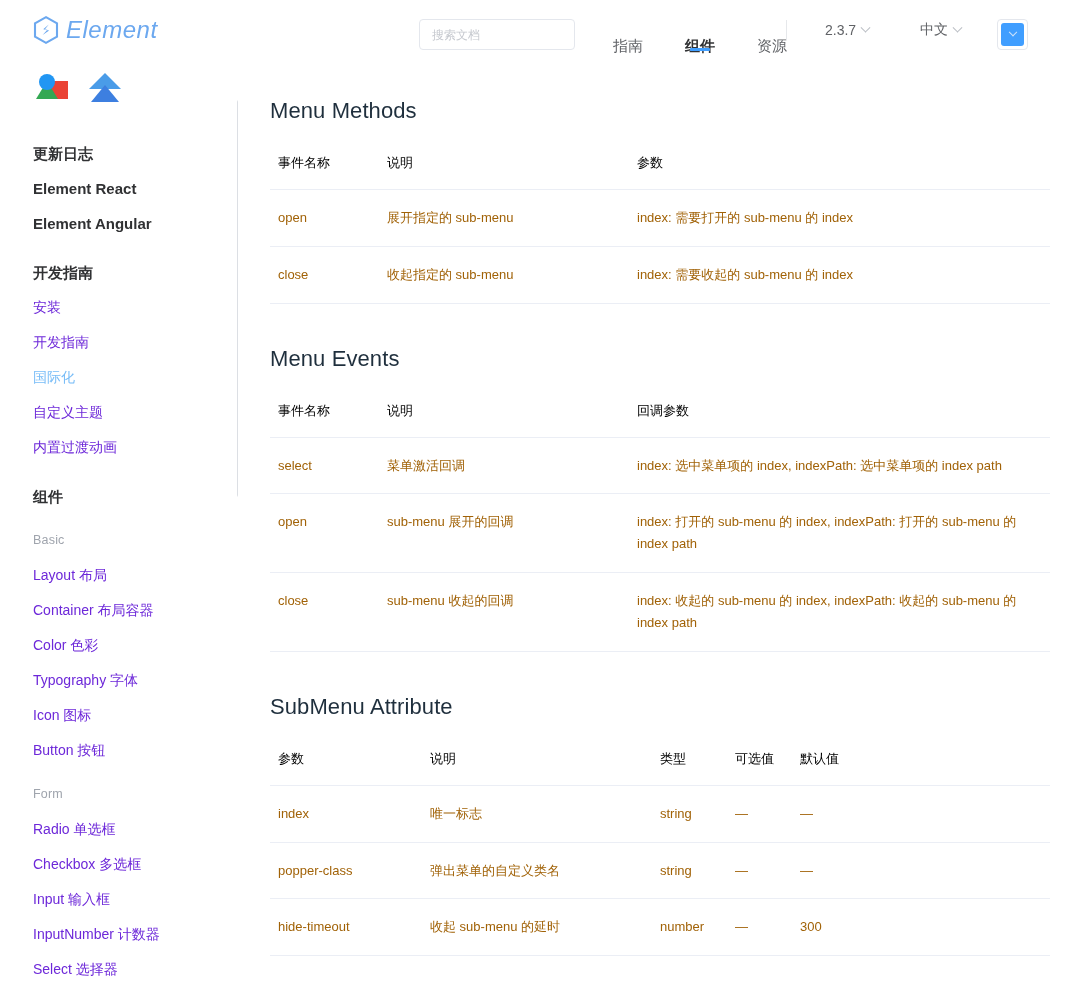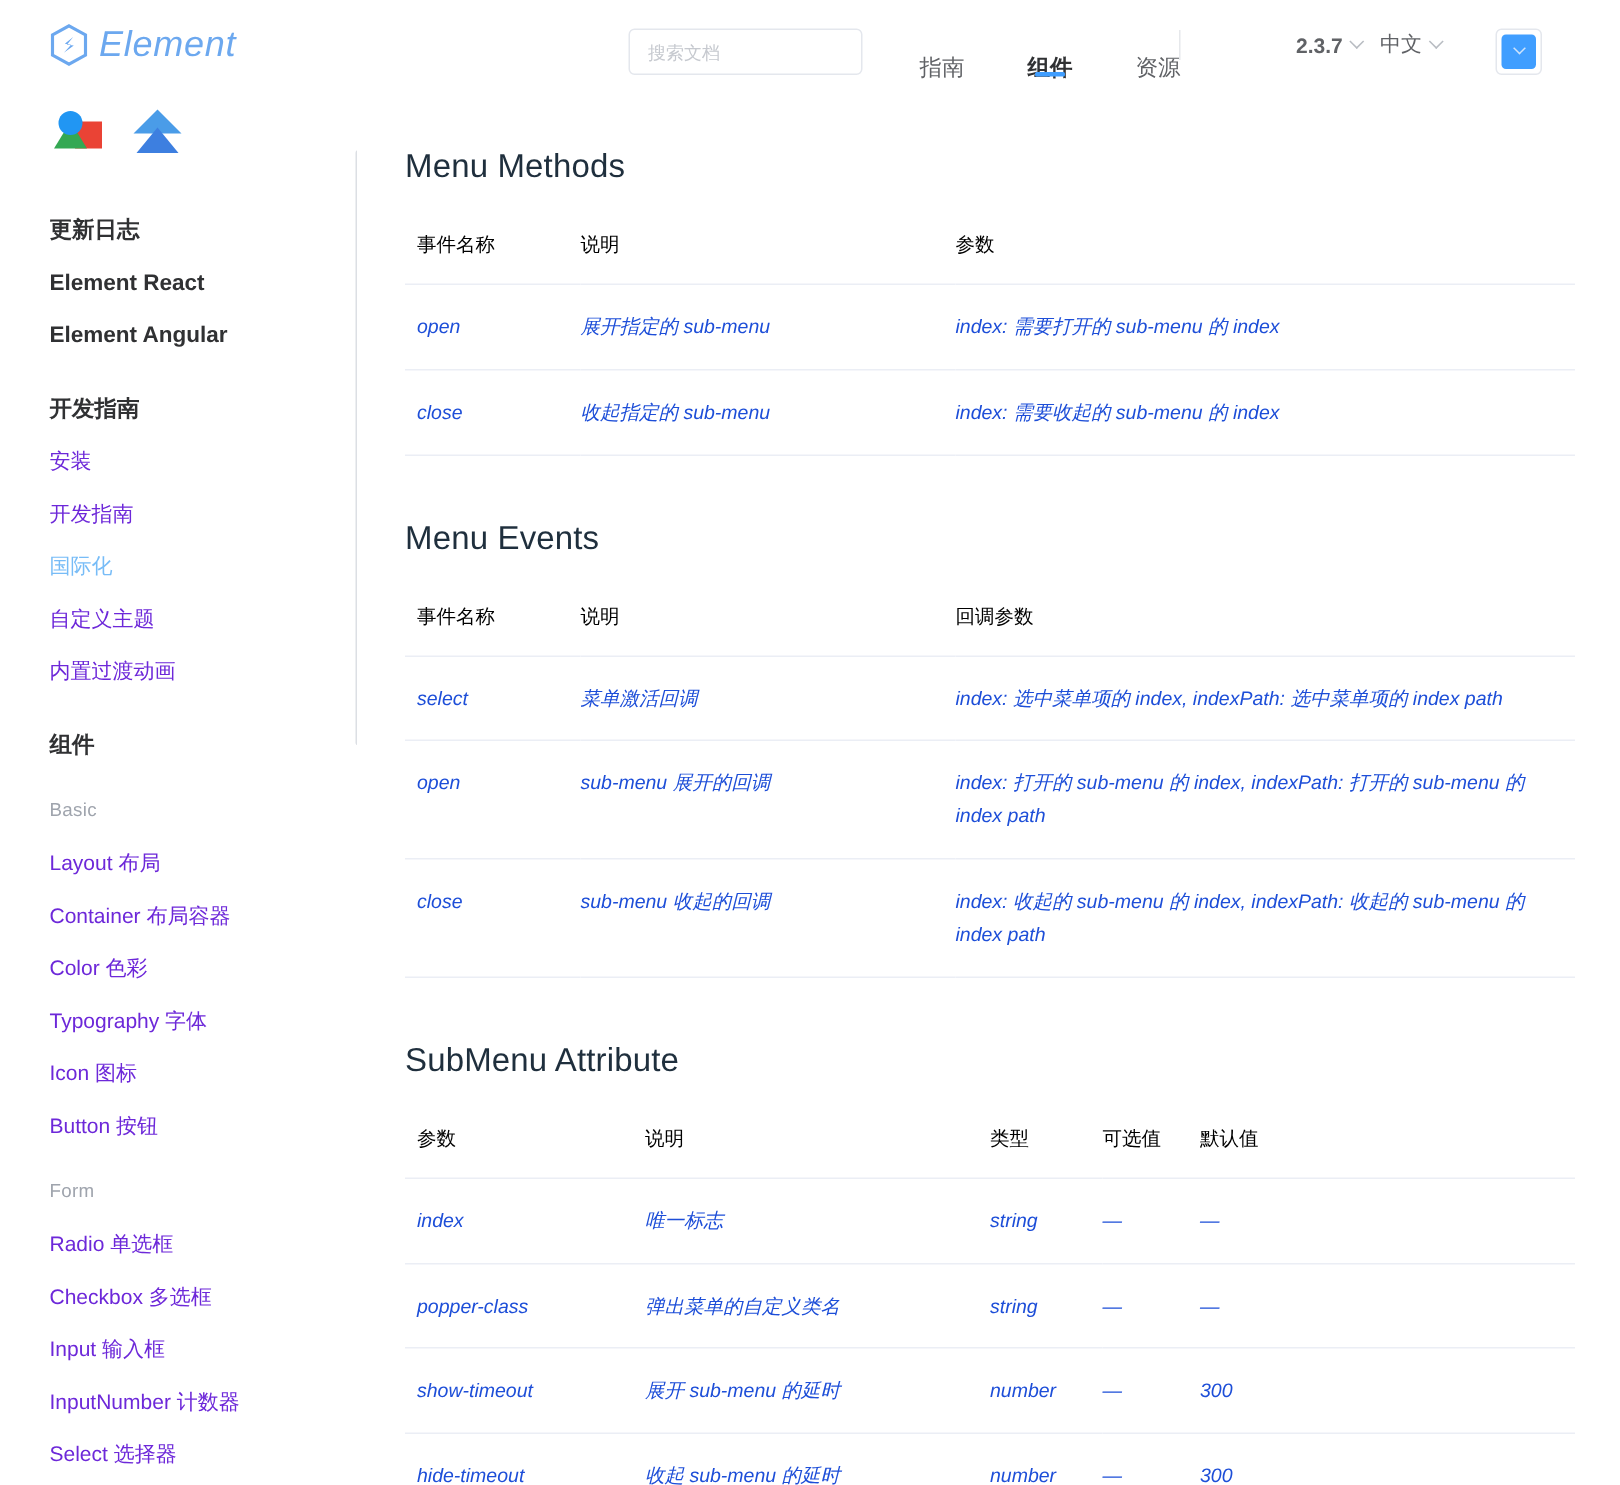--- a/index.html
+++ b/index.html
@@ -83,21 +83,21 @@
     width: 1px; height: 20px;
     background: #e6e8eb;
   }
   .selector {
     position: absolute;
     height: 60px;
     display: flex; align-items: center; gap: 6px;
     font-size: 14px; color: #606266;
     cursor: pointer;
   }
-  .selector.version { left: 864px; font-weight: bold; }
+  .selector.version { left: 825px; }
   .selector.lang    { left: 920px; }
   .caret {
     display: inline-block;
     width: 7px; height: 7px;
     border-right: 1px solid #b8bcc2;
     border-bottom: 1px solid #b8bcc2;
     transform: rotate(45deg) translate(-2px,-2px);
   }
   .theme-btn {
     position: absolute;
@@ -214,24 +214,23 @@
     font-weight: normal;
     color: #000000;
     font-size: 13px;
     padding: 8px 0 17px 0;
     border-bottom: 1px solid #ebeef5;
     vertical-align: top;
   }
   table.doc td {
     padding: 17px 10px 17px 0;
     border-bottom: 1px solid #ebeef5;
-    color: #1d4ed8;
+    color: #a16207;
     vertical-align: top;
     line-height: 1.68;
-    font-style: italic;
   }
   table.doc td:first-child, table.doc th:first-child { padding-left: 8px; }
 
   
   .tbl-events col.c1 { width: 117px; }
   .tbl-events col.c2 { width: 250px; }
   .tbl-events col.c3 { width: auto; }
 
   
   .tbl-attr col.c1 { width: 160px; }
@@ -426,27 +425,20 @@
           <td>—</td>
         </tr>
         <tr>
           <td>popper-class</td>
           <td>弹出菜单的自定义类名</td>
           <td>string</td>
           <td>—</td>
           <td>—</td>
         </tr>
         <tr>
-          <td>show-timeout</td>
-          <td>展开 sub-menu 的延时</td>
-          <td>number</td>
-          <td>—</td>
-          <td>300</td>
-        </tr>
-        <tr>
           <td>hide-timeout</td>
           <td>收起 sub-menu 的延时</td>
           <td>number</td>
           <td>—</td>
           <td>300</td>
         </tr>
 
       </tbody>
     </table>
 

